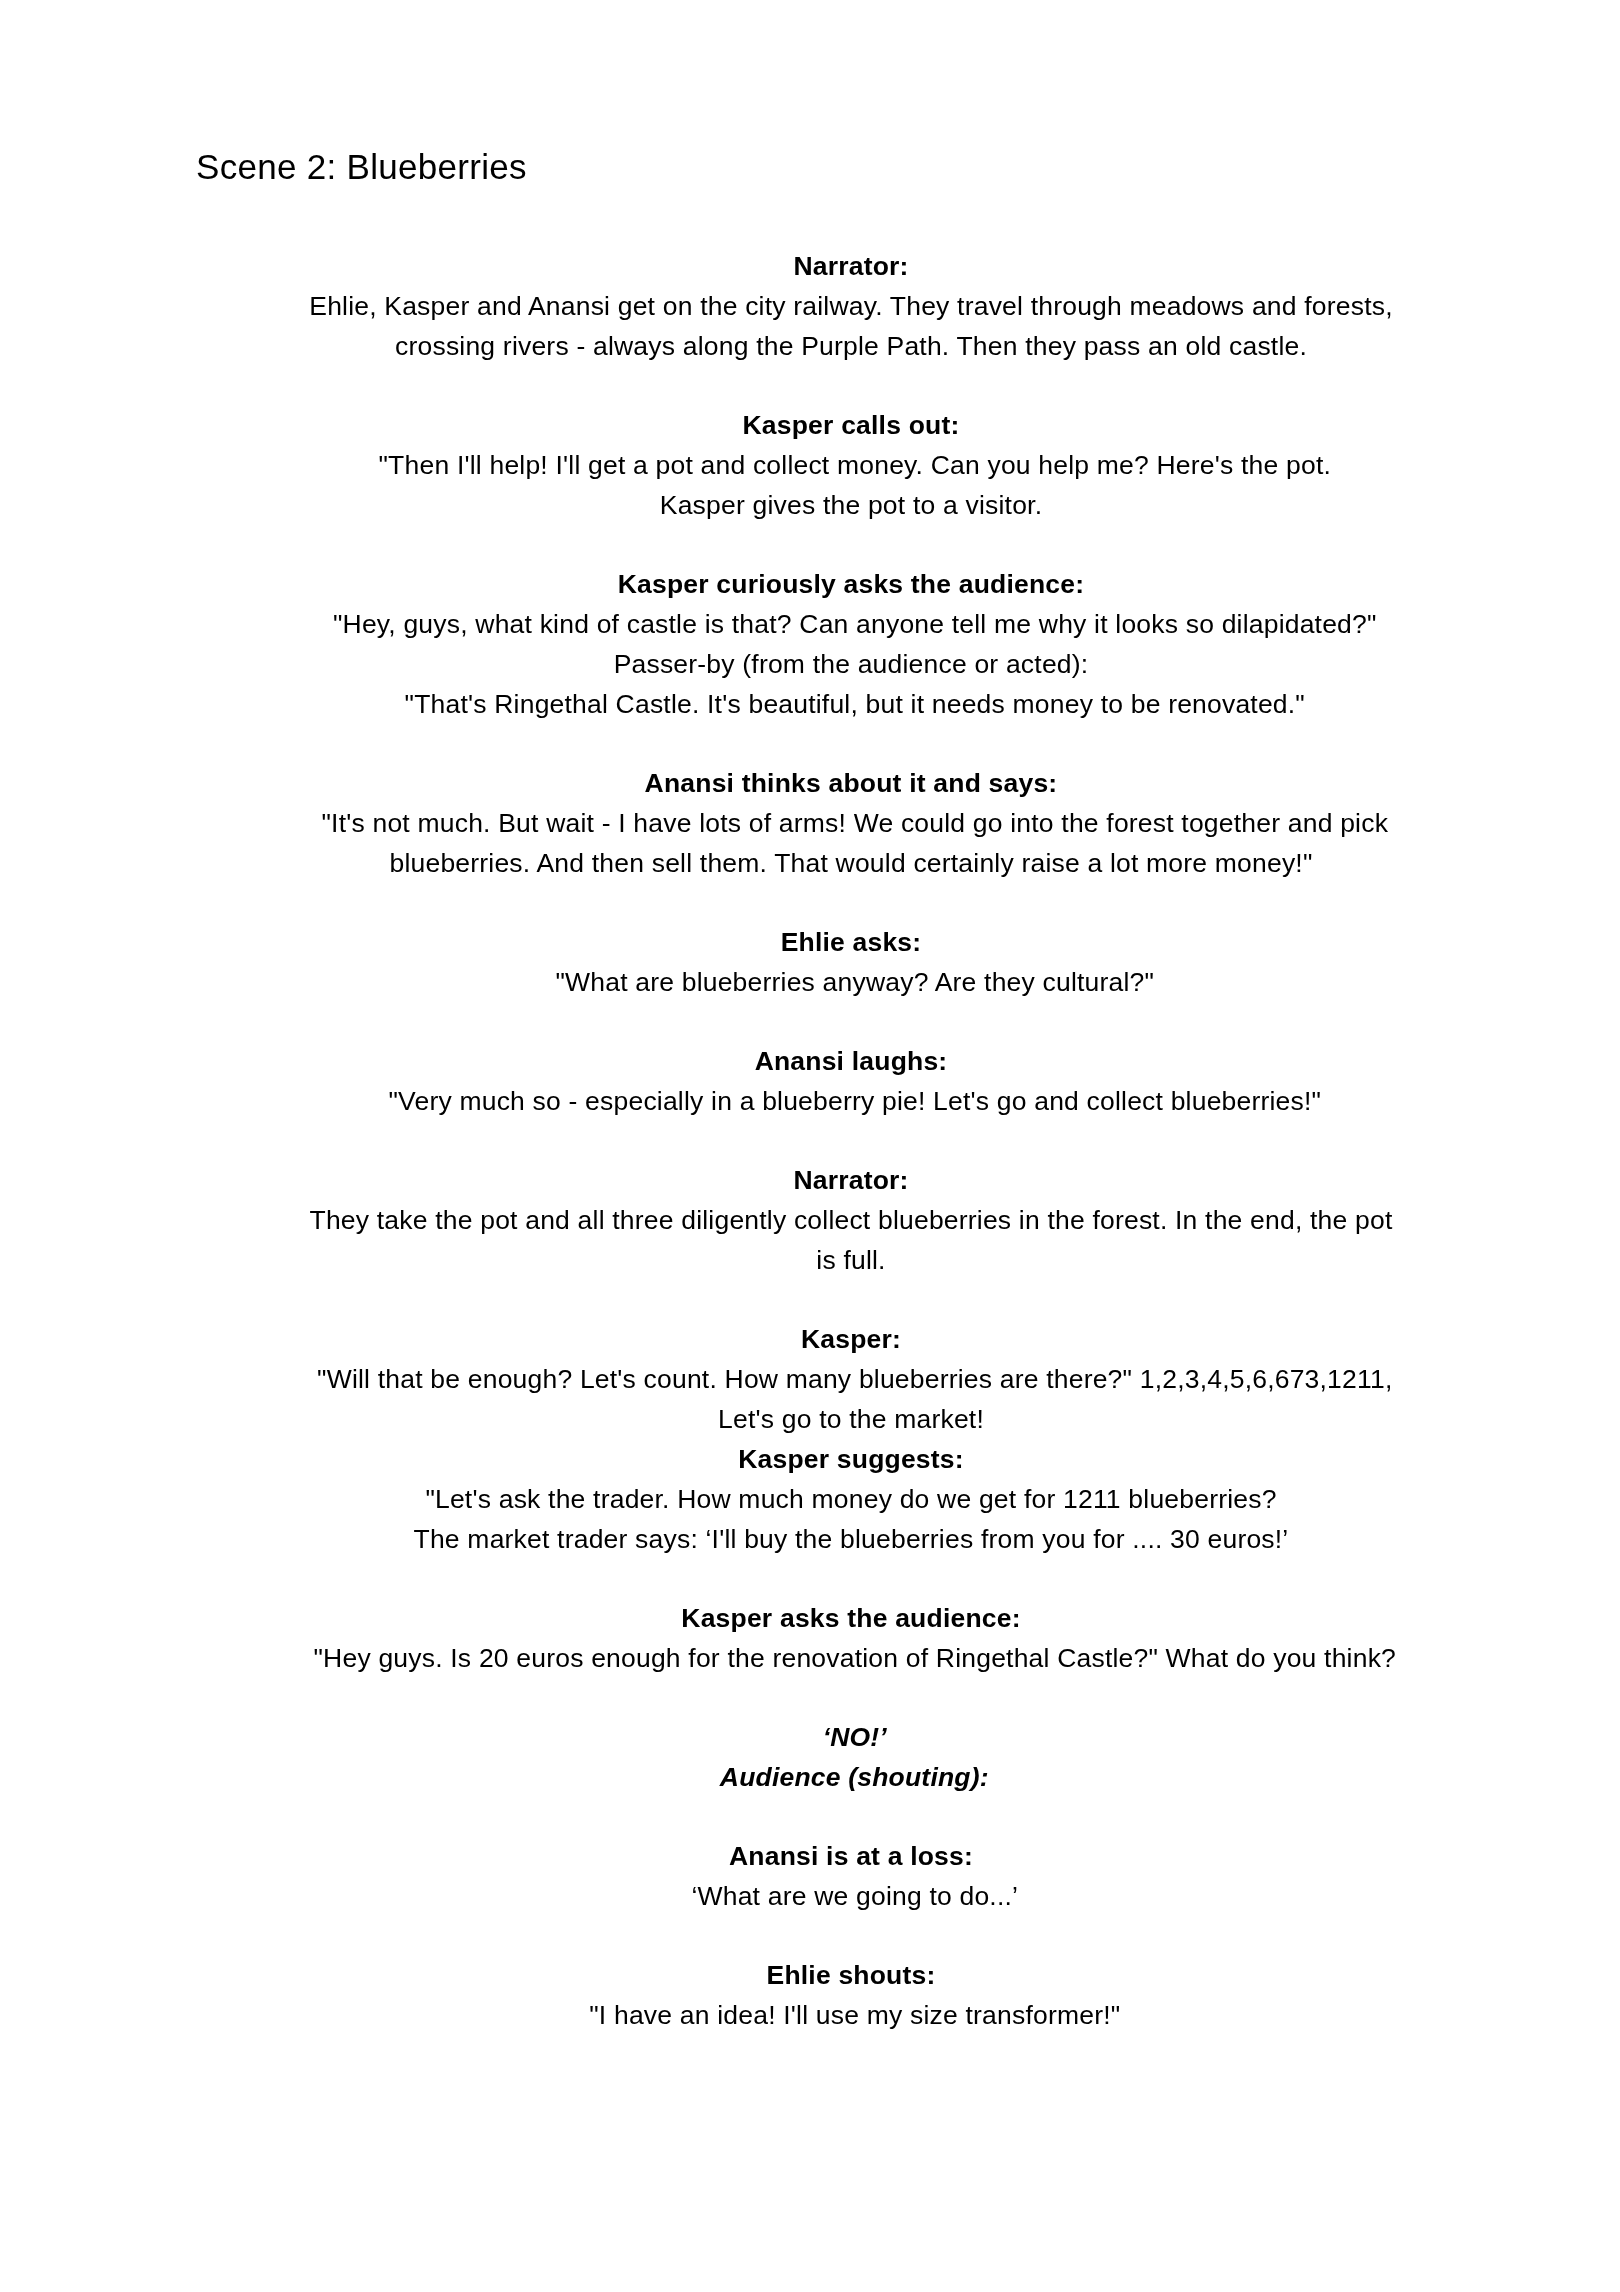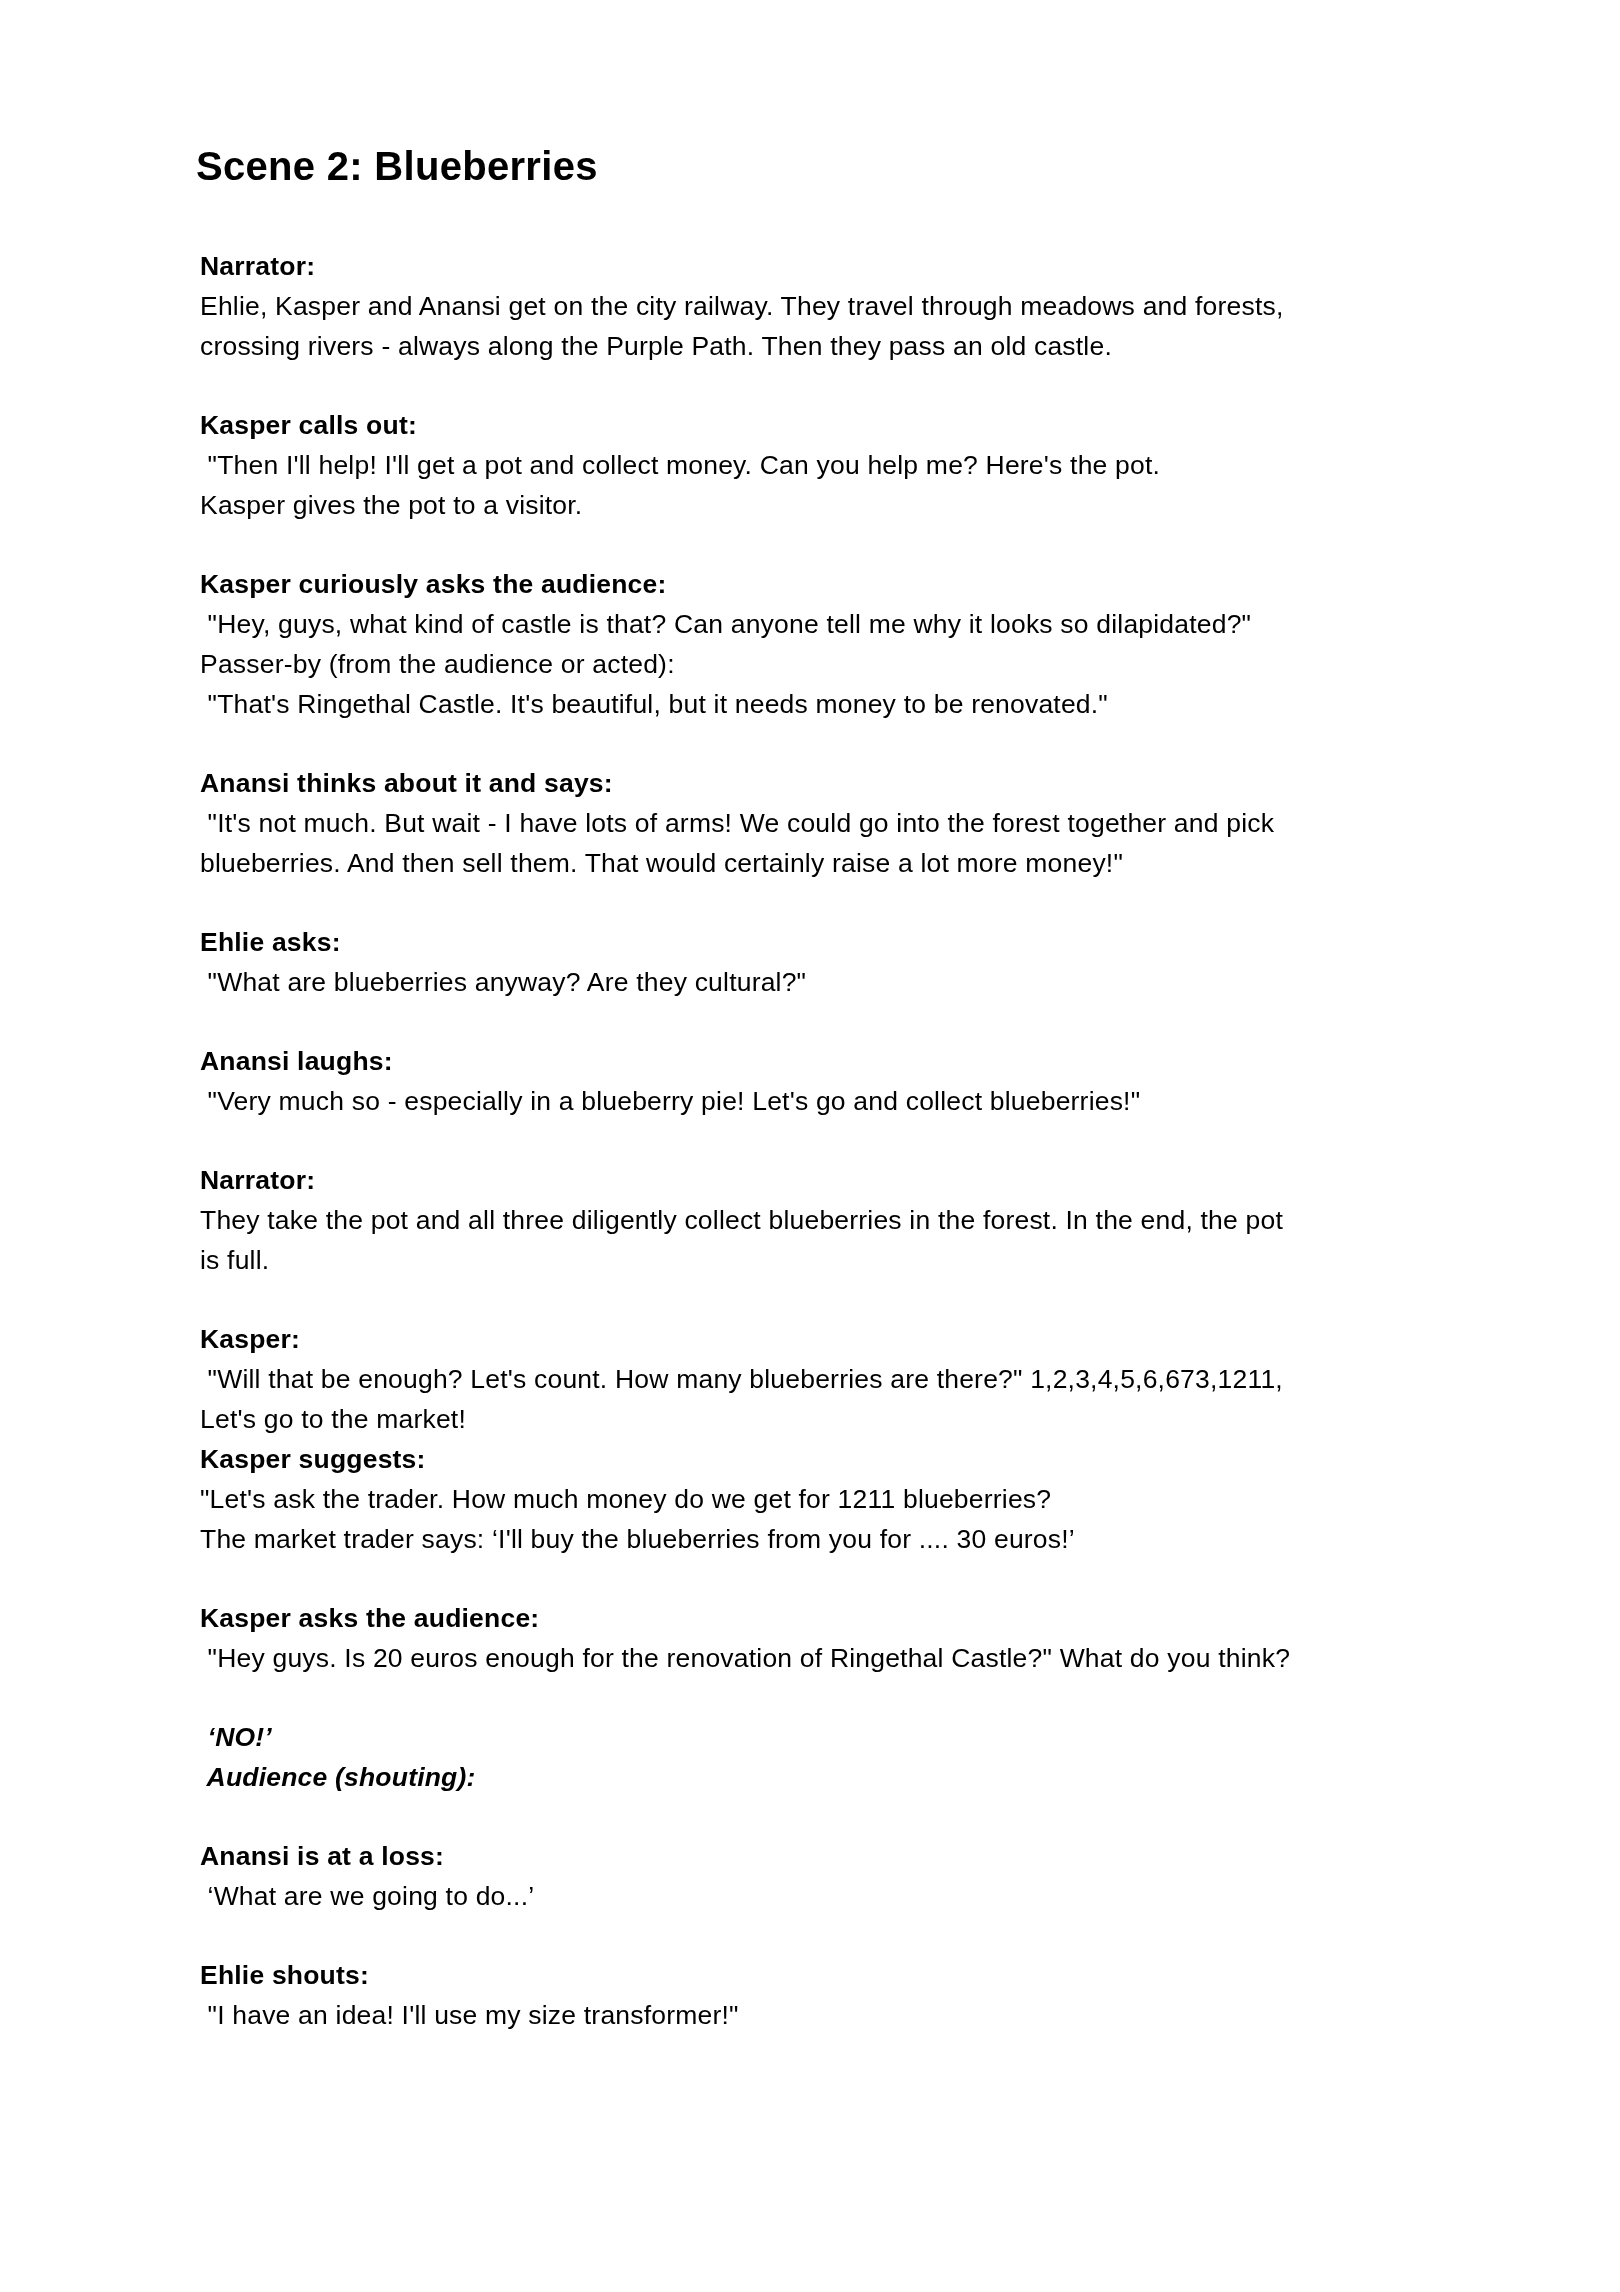--- a/index.html
+++ b/index.html
@@ -6,24 +6,24 @@
   .page{
     position:relative;
     width:1620px;height:2293px;
     background:#ffffff;
     overflow:hidden;
     font-family:"Liberation Sans", sans-serif;
     color:#000000;
   }
   .content{position:absolute;left:196px;top:144px;width:1294px;}
   .doc-title{
-    font-size:40px;line-height:45px;font-weight:bold;
+    font-size:35px;line-height:45px;font-weight:normal;
     letter-spacing:0.3px;margin:0 0 57px 0;white-space:pre;
   }
-  .block{margin:0 0 39px 4px;padding:0;}
+  .block{margin:0 0 39px 16px;padding:0;text-align:center;}
   .line{
     font-size:26.5px;line-height:40px;
     letter-spacing:0.2px;white-space:pre;
   }
   .line.bold{font-weight:bold;}
   .line.italic{font-style:italic;}
 </style>
 </head>
 <body>
 

